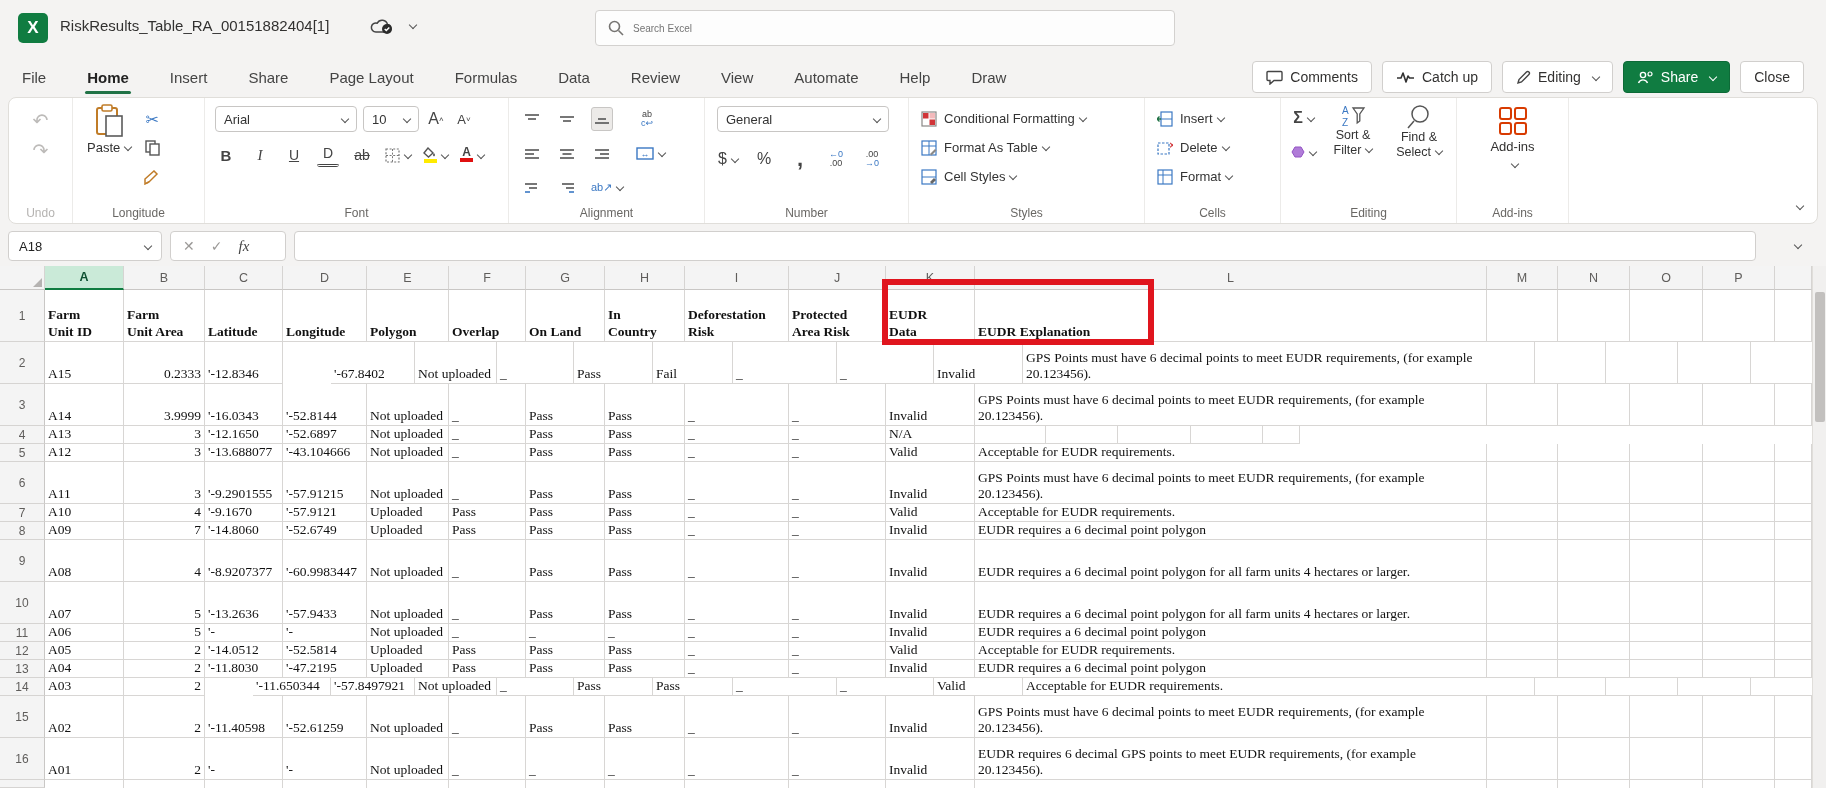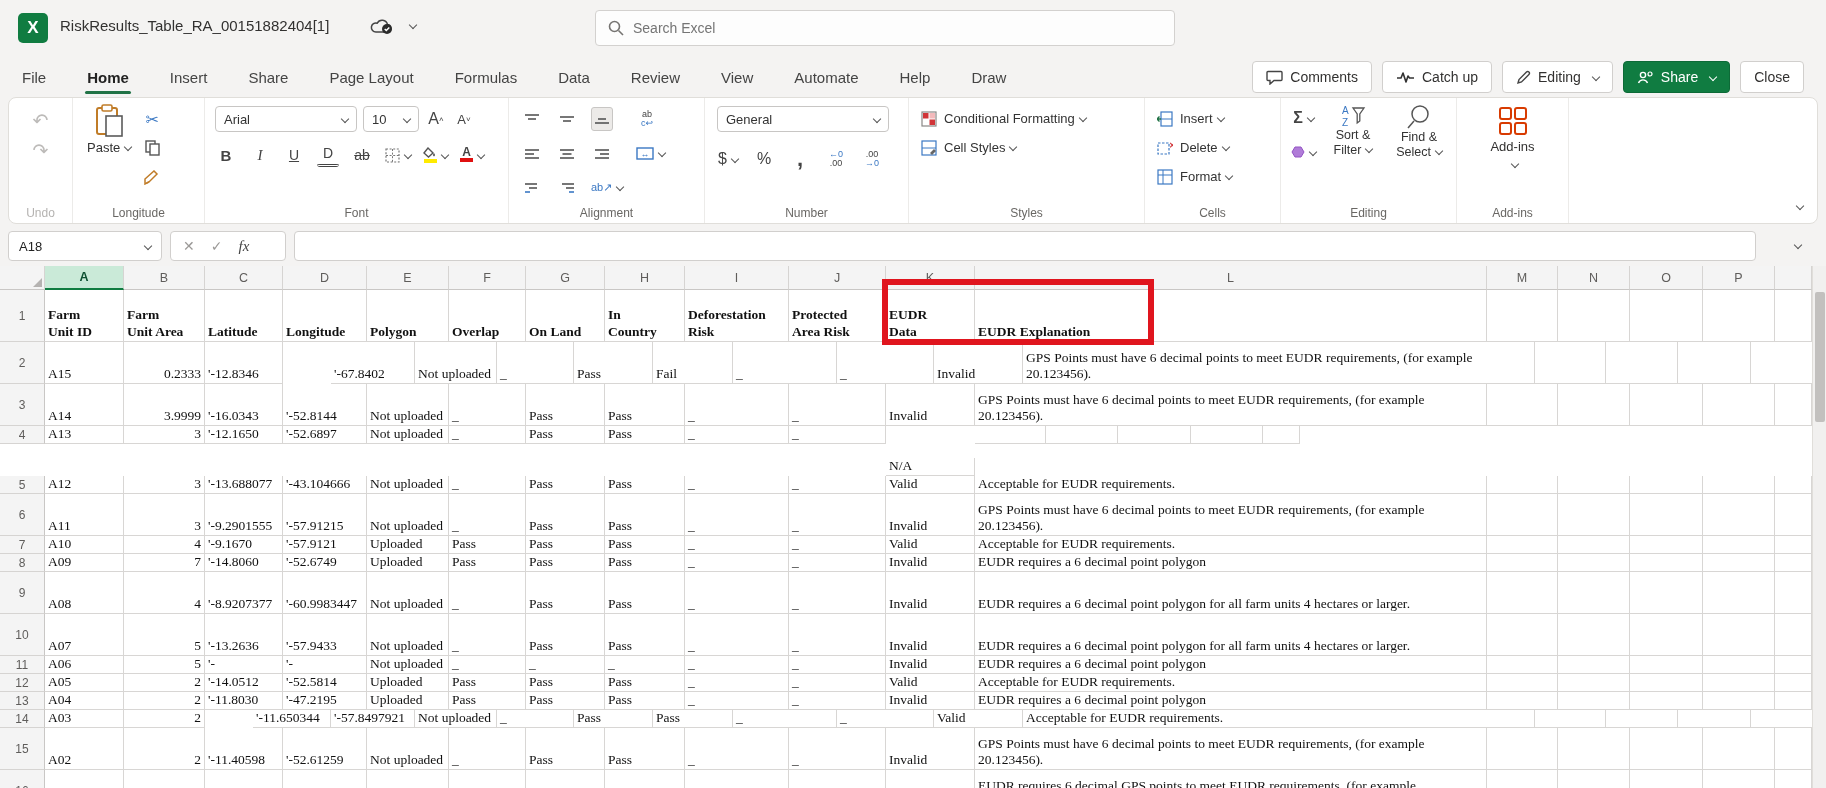--- a/index.html
+++ b/index.html
@@ -11,21 +11,21 @@
 .chv::after { content:""; display:inline-block; width:5px; height:5px; border-right:1.4px solid #555; border-bottom:1.4px solid #555; transform:rotate(45deg); margin-left:5px; vertical-align:2px; }
 .chv.white::after { border-color:#fff; }
 
 
 #titlebar { left:0; top:0; width:1826px; height:57px; }
 #excel-logo { left:18px; top:13px; width:30px; height:30px; background:#107c41; border-radius:5px; color:#fff; font-weight:bold; font-size:17px; display:flex; align-items:center; justify-content:center; }
 #doc-title { left:60px; top:17px; font-size:15px; color:#323130; }
 #cloud-ic { left:370px; top:17px; }
 #title-chv { left:405px; top:16px; }
 #searchbox { left:595px; top:10px; width:580px; height:36px; background:#fdfdfd; border:1px solid #d3d1cf; border-radius:4px; display:flex; align-items:center; padding:0 12px; gap:9px; }
-#searchbox input { border:none; outline:none; background:transparent; font-size:14px; color:#605e5c; width:100%; font-family:"Liberation Sans",sans-serif; }
+#searchbox input { border:none; outline:none; background:transparent; font-size:10px; color:#605e5c; width:100%; font-family:"Liberation Sans",sans-serif; }
 
 
 #menubar { left:0; top:57px; width:1826px; height:40px; }
 #tabs { left:20px; top:0; display:flex; gap:37px; height:40px; align-items:center; }
 .tab { font-size:15px; color:#444; cursor:pointer; position:relative; padding:9px 2px; }
 .tab.active { font-weight:bold; color:#222; }
 .tab.active::after { content:""; position:absolute; left:0; right:0; bottom:1px; height:3px; border-radius:2px; background:#217346; }
 #menu-right { right:22px; top:4px; display:flex; gap:10px; align-items:center; }
 .mbtn { height:32px; border:1px solid #d1cfcd; background:#fff; border-radius:4px; display:flex; align-items:center; gap:7px; padding:0 13px; font-size:14px; color:#323130; }
 .mbtn.green { background:#107c41; border-color:#0d6a37; color:#fff; }
@@ -351,20 +351,31 @@
     <div class="rrow" style="height:29px;gap:7px;">
       <span>
           <svg width="16" height="16" viewBox="0 0 16 16">
             <rect x="1" y="1" width="14" height="14" fill="none" stroke="#8a8886" stroke-width="1.2"></rect>
             <rect x="2" y="2" width="5.5" height="5.5" fill="#d13438"></rect>
             <rect x="8.5" y="8.5" width="5.5" height="5.5" fill="#d13438"></rect>
             <rect x="8.5" y="2" width="5.5" height="5.5" fill="#f3b9bb"></rect>
           </svg>
         </span>
       <span class="rlabel13 chv">Conditional Formatting</span>
+    </div>
+    <div class="rrow" style="height:29px;gap:7px;">
+      <span>
+          <svg width="16" height="16" viewBox="0 0 16 16">
+            <rect x="1" y="1" width="14" height="14" fill="none" stroke="#3b78c3" stroke-width="1.2"></rect>
+            <line x1="1" y1="6" x2="15" y2="6" stroke="#3b78c3"></line>
+            <line x1="8" y1="1" x2="8" y2="15" stroke="#3b78c3"></line>
+            <path d="M9 14 l5-5 1.5 1.5 -5 5z" fill="#8a8886"></path>
+          </svg>
+        </span>
+      <span class="rlabel13 chv">Format As Table</span>
     </div>
     <div class="rrow" style="height:29px;gap:7px;">
       <span>
           <svg width="16" height="16" viewBox="0 0 16 16">
             <rect x="1" y="1" width="14" height="14" fill="none" stroke="#3b78c3" stroke-width="1.2"></rect>
             <line x1="1" y1="8" x2="15" y2="8" stroke="#3b78c3"></line>
             <path d="M9 13 l4-4 2 2 -4 4z" fill="#666"></path>
           </svg>
         </span>
       <span class="rlabel13 chv">Cell Styles</span>
@@ -563,21 +574,21 @@
       <div class="c" style="width: 79px; height: 18px;">A13</div>
       <div class="c num" style="width: 81px; height: 18px;">3</div>
       <div class="c" style="width: 78px; height: 18px;">'-12.1650</div>
       <div class="c" style="width: 84px; height: 18px;">'-52.6897</div>
       <div class="c" style="width: 82px; height: 18px;">Not uploaded</div>
       <div class="c" style="width: 77px; height: 18px;">_</div>
       <div class="c" style="width: 79px; height: 18px;">Pass</div>
       <div class="c" style="width: 80px; height: 18px;">Pass</div>
       <div class="c" style="width: 104px; height: 18px;">_</div>
       <div class="c" style="width: 97px; height: 18px;">_</div>
-      <div class="c" style="width: 89px; height: 18px; margin-top: 32px;">N/A</div>
+      <div class="c" style="width: 89px; height: 18px;">N/A</div>
       <div class="c" style="width: 71px; height: 18px;"></div>
       <div class="c" style="width: 72px; height: 18px;"></div>
       <div class="c" style="width: 73px; height: 18px;"></div>
       <div class="c" style="width: 72px; height: 18px;"></div>
       <div class="c" style="width: 37px; height: 18px;"></div>
     </div>
     <div class="grow">
       <div class="gut" style="width: 45px; height: 18px;">5</div>
       <div class="c" style="width: 79px; height: 18px;">A12</div>
       <div class="c num" style="width: 81px; height: 18px;">3</div>

